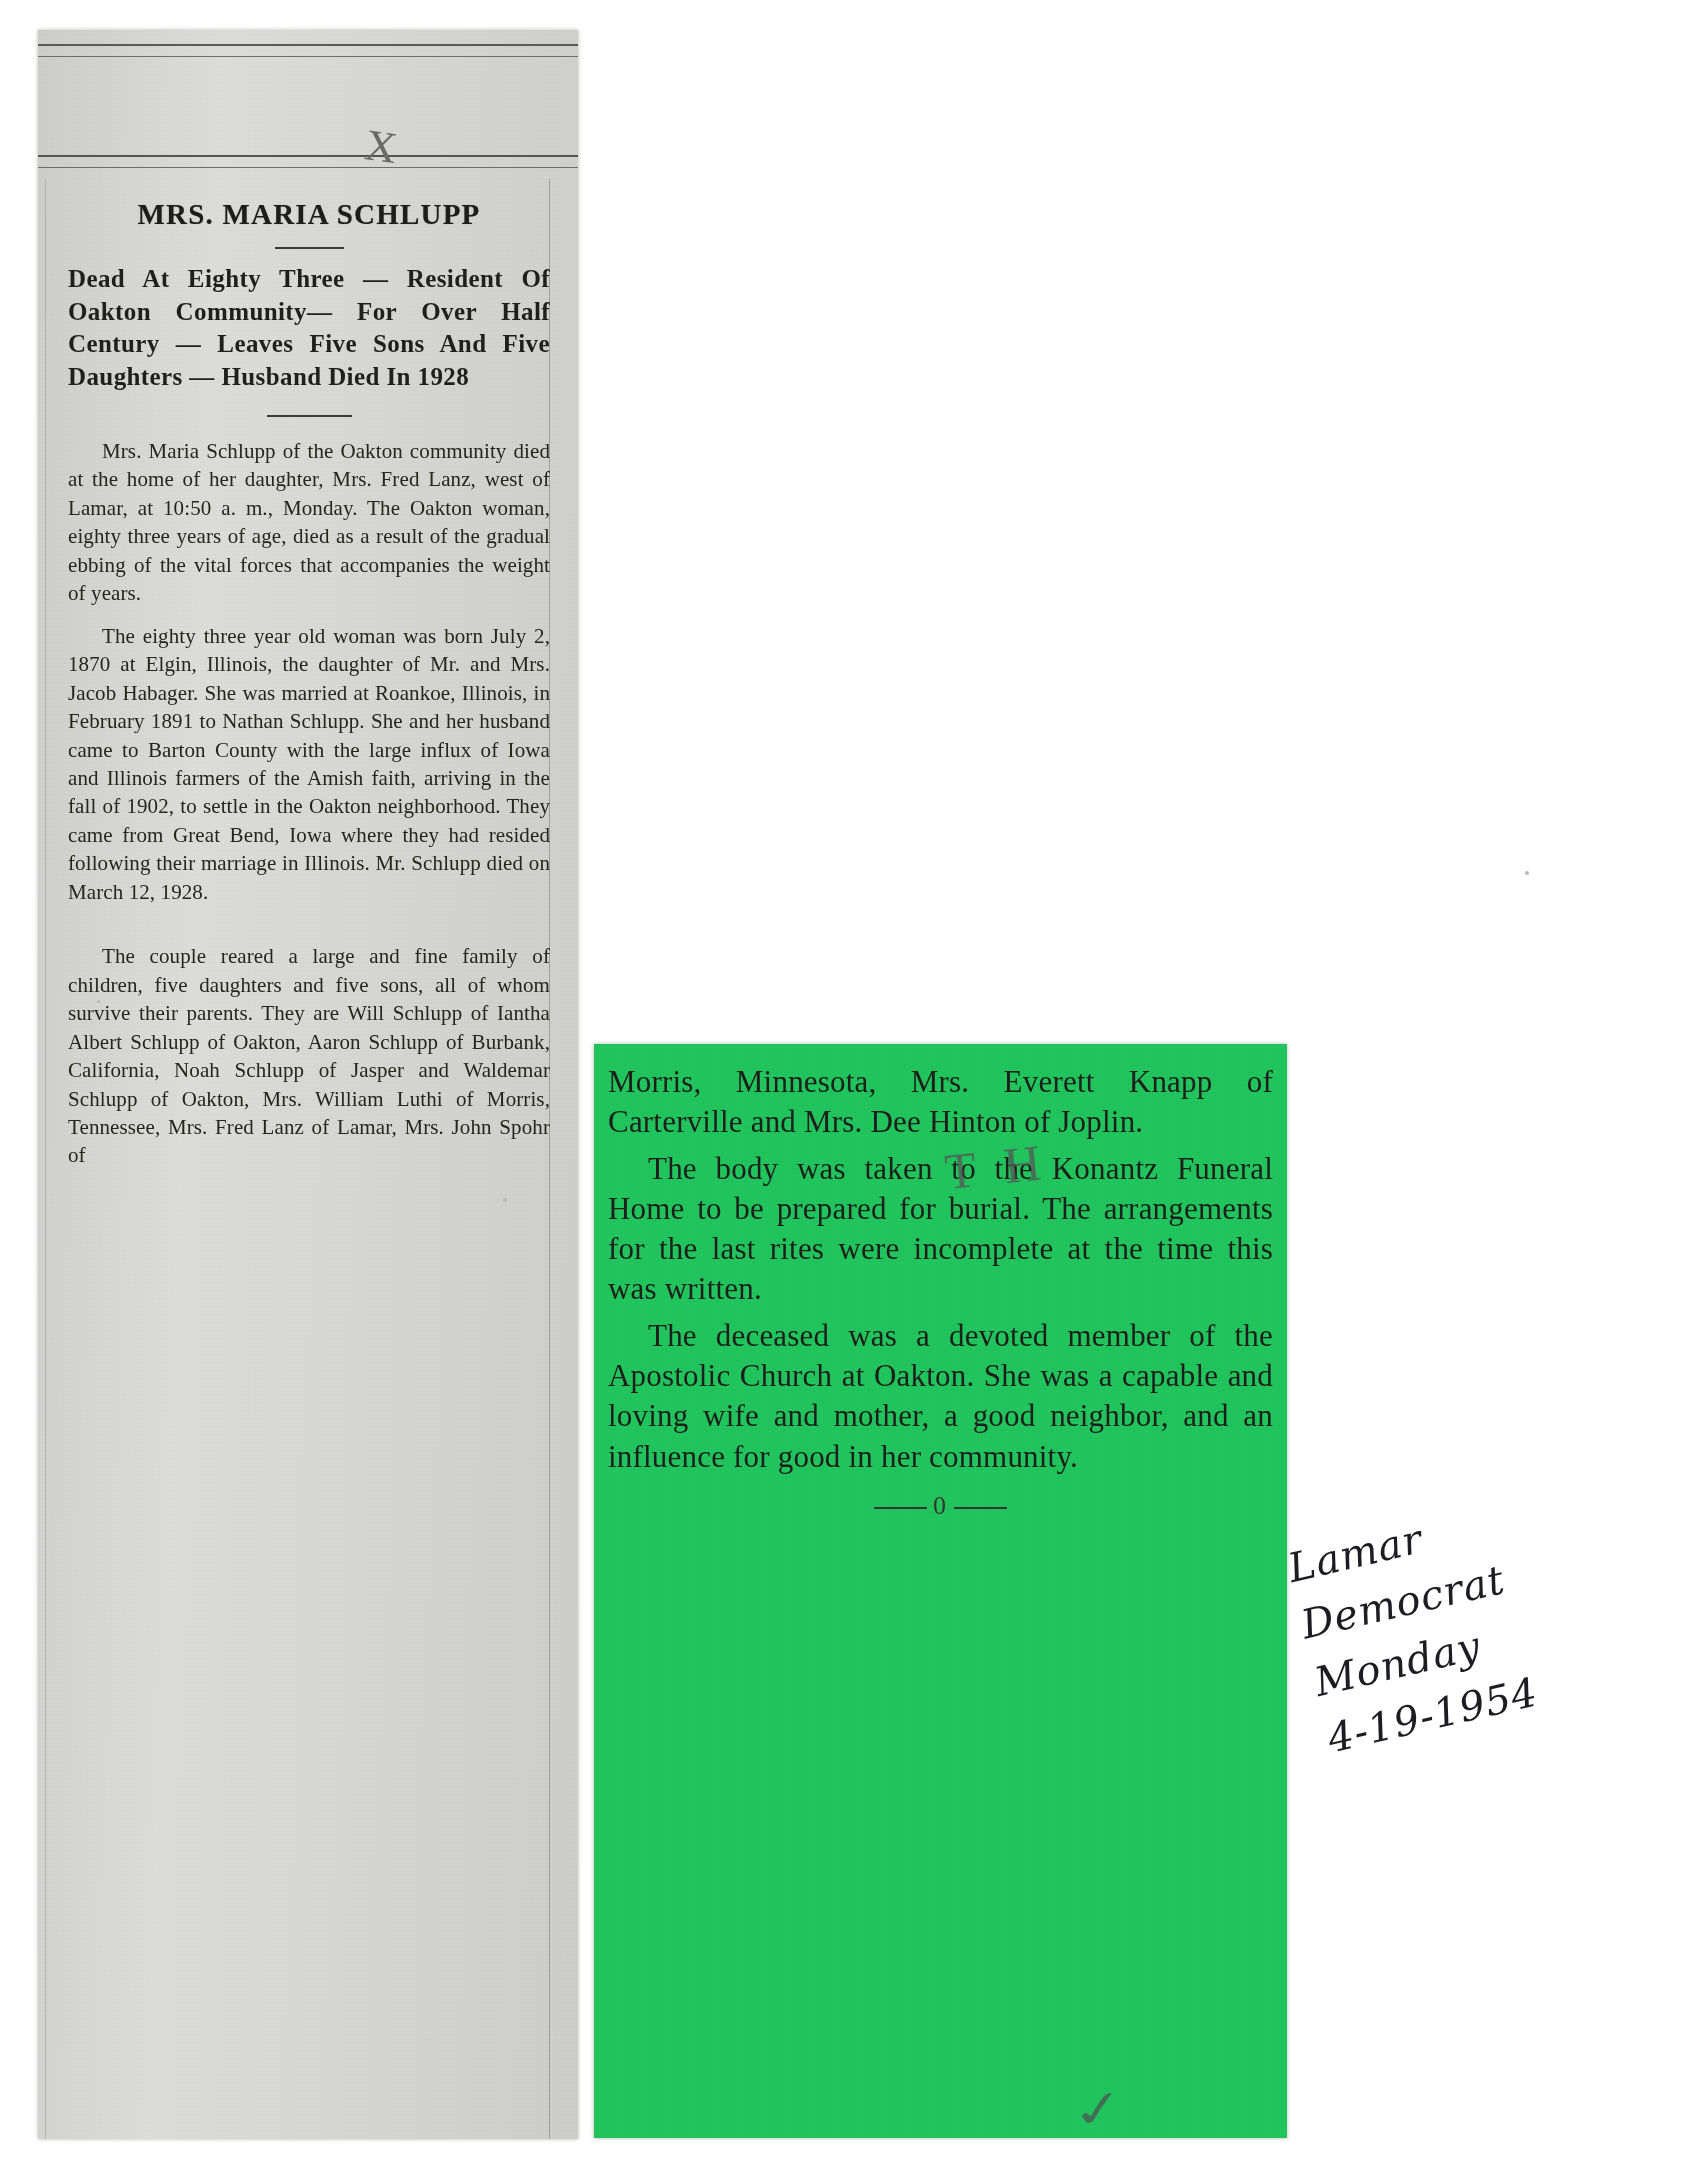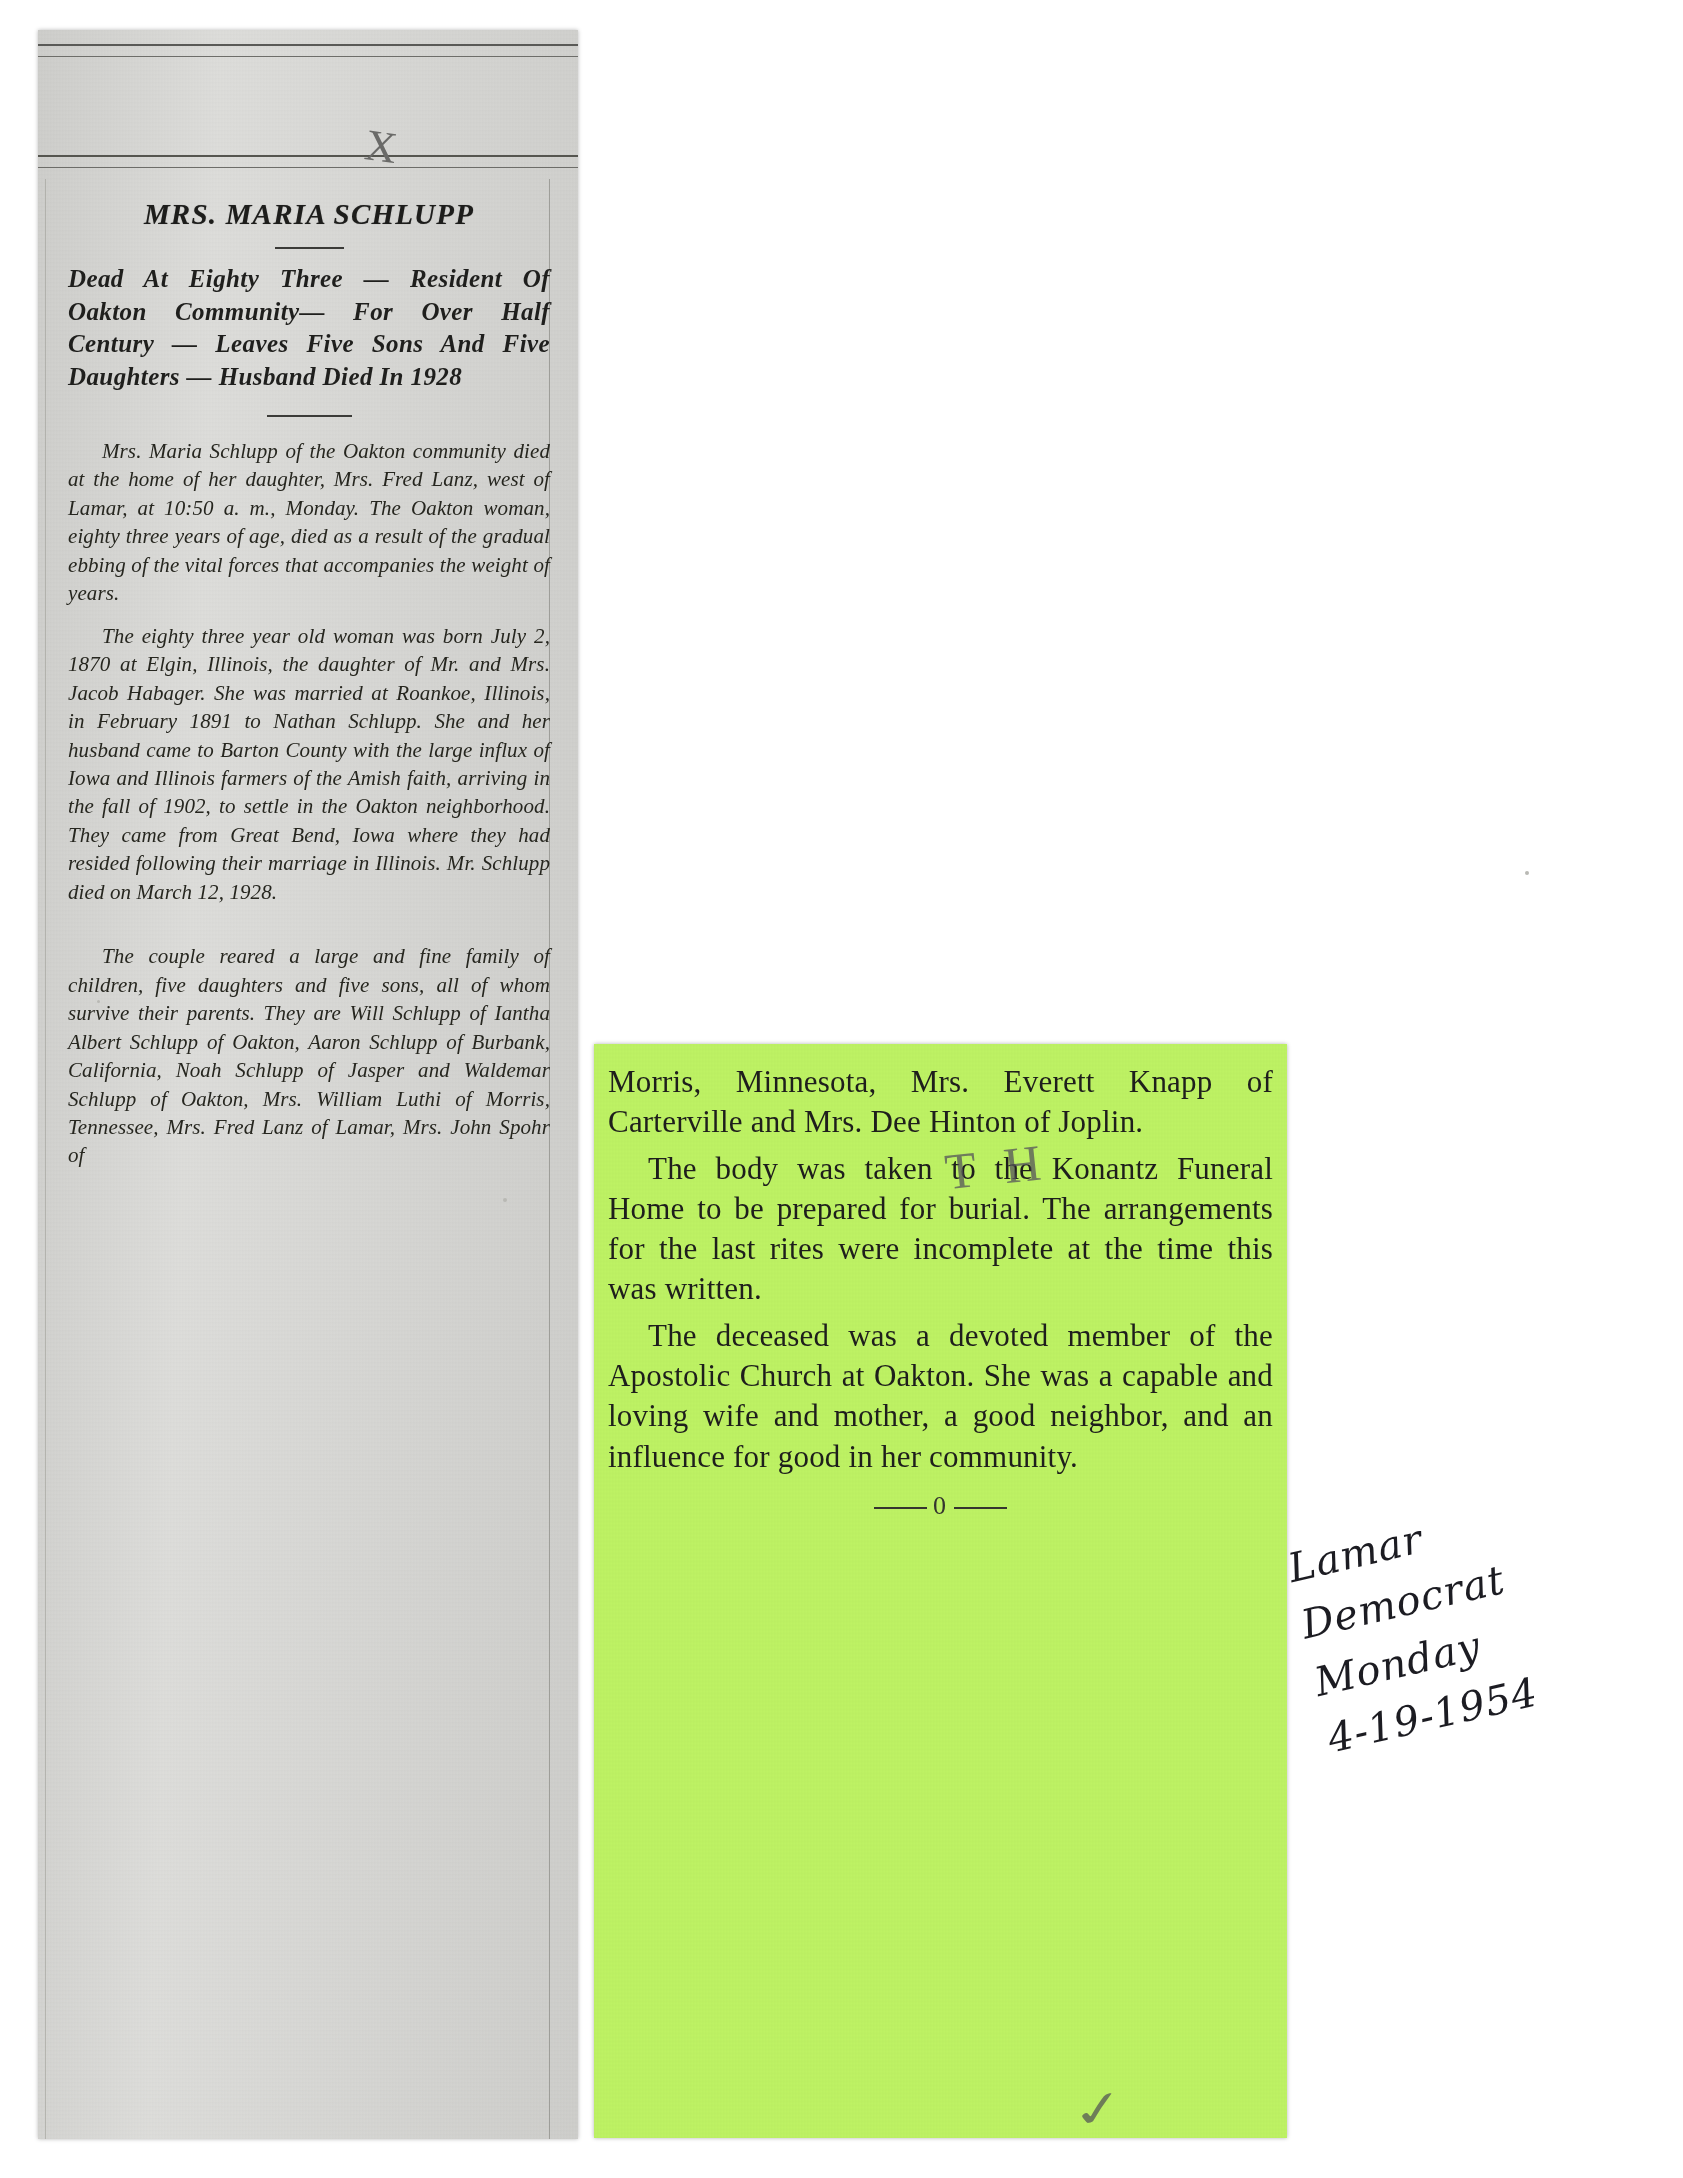--- a/index.html
+++ b/index.html
@@ -84,21 +84,20 @@
     border-left: 1.5px solid #9a9a94;
     opacity: 0.55;
   }
 
   .news-col {
     position: absolute;
     left: 30px;
     top: 168px;
     width: 482px;
     color: #232320;
-    font-style: italic;
   }
 
   .headline {
     font-family: "Liberation Serif", serif;
     font-size: 29px;
     letter-spacing: 1.2px;
     text-align: center;
     font-weight: 700;
     color: #1d1d1b;
     text-shadow: 0 0 1px rgba(0,0,0,0.35);
@@ -137,21 +136,21 @@
   }
   .body-par.tight { margin-bottom: 12px; margin-top: 36px; }
 
   
   .clip-right {
     position: absolute;
     left: 594px;
     top: 1044px;
     width: 693px;
     height: 1094px;
-    background: #bef264;
+    background: #22c55e;
     box-shadow: 0 0 4px rgba(0,0,0,0.3);
     overflow: hidden;
   }
   .clip-right .paper-noise { opacity: 0.34; }
   .news-col2 {
     position: absolute;
     left: 14px;
     top: 18px;
     width: 665px;
     color: #1d1d1b;

